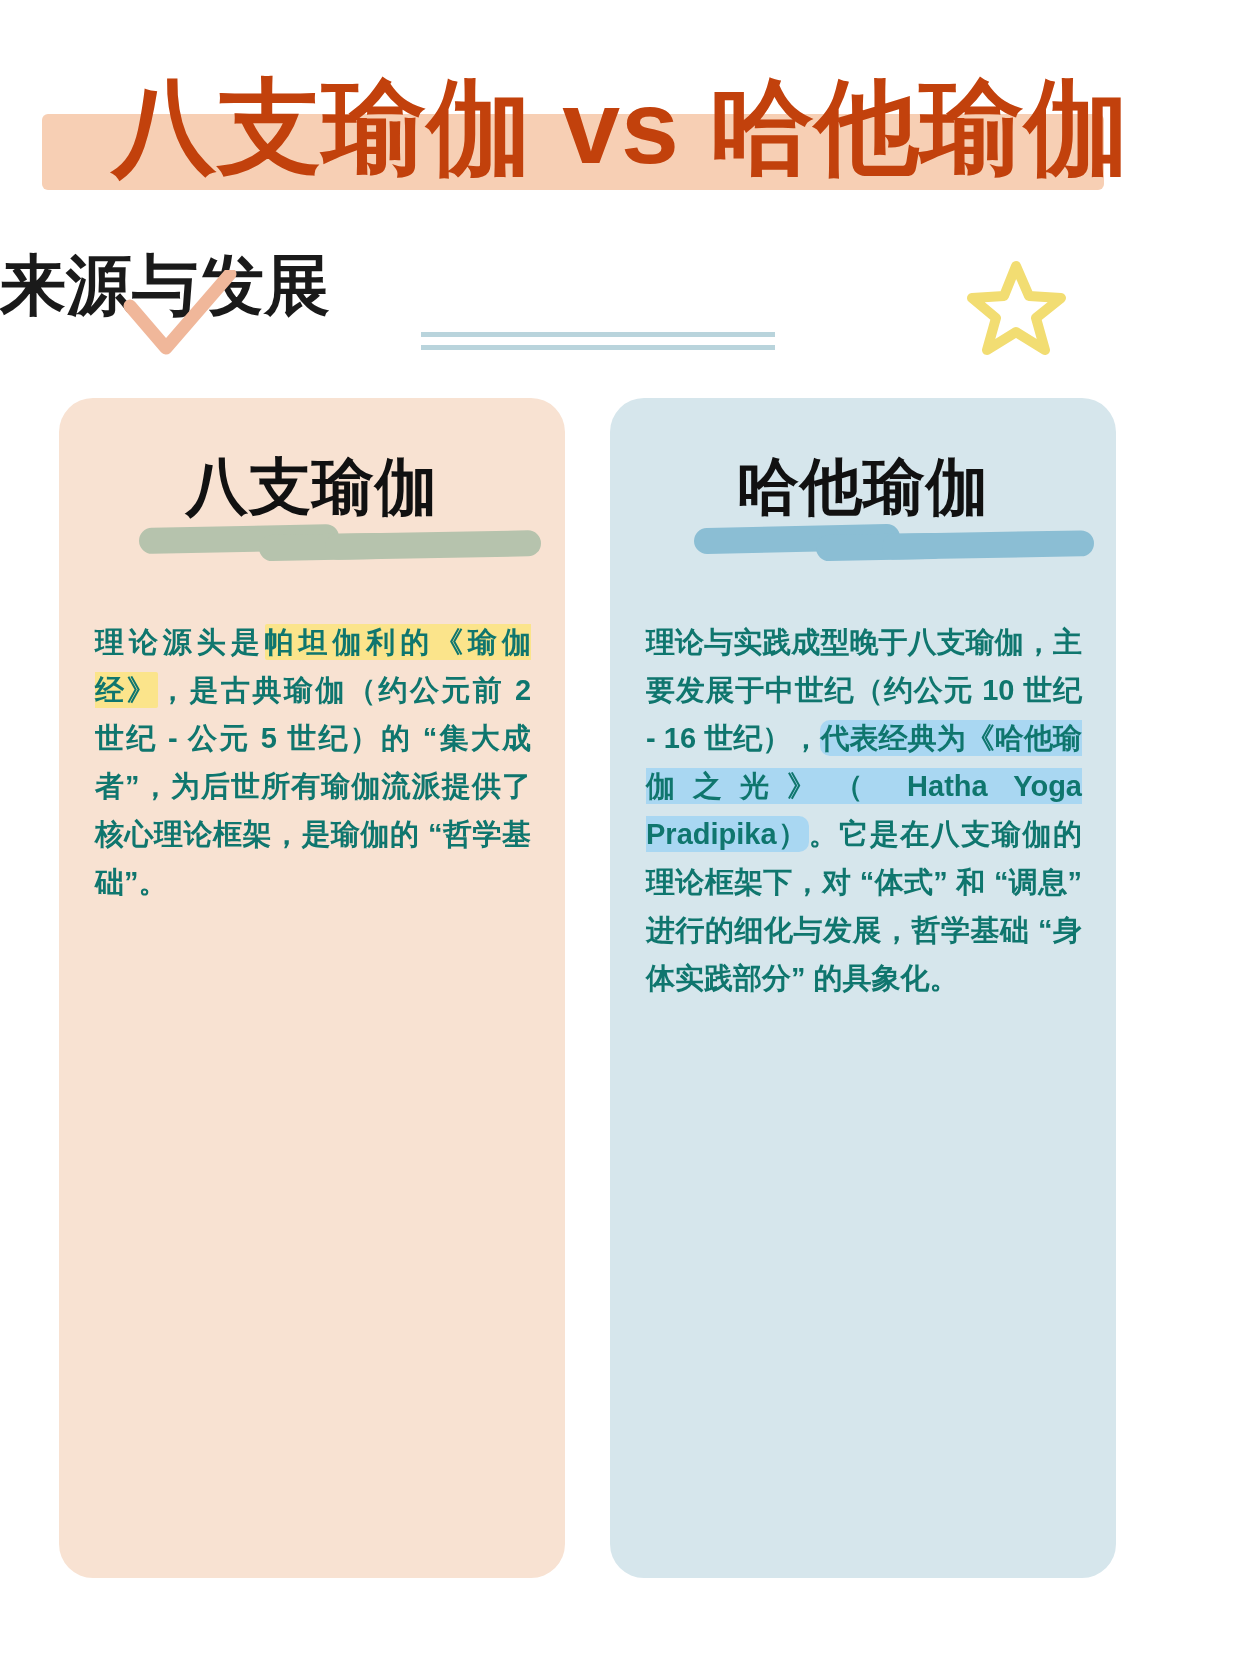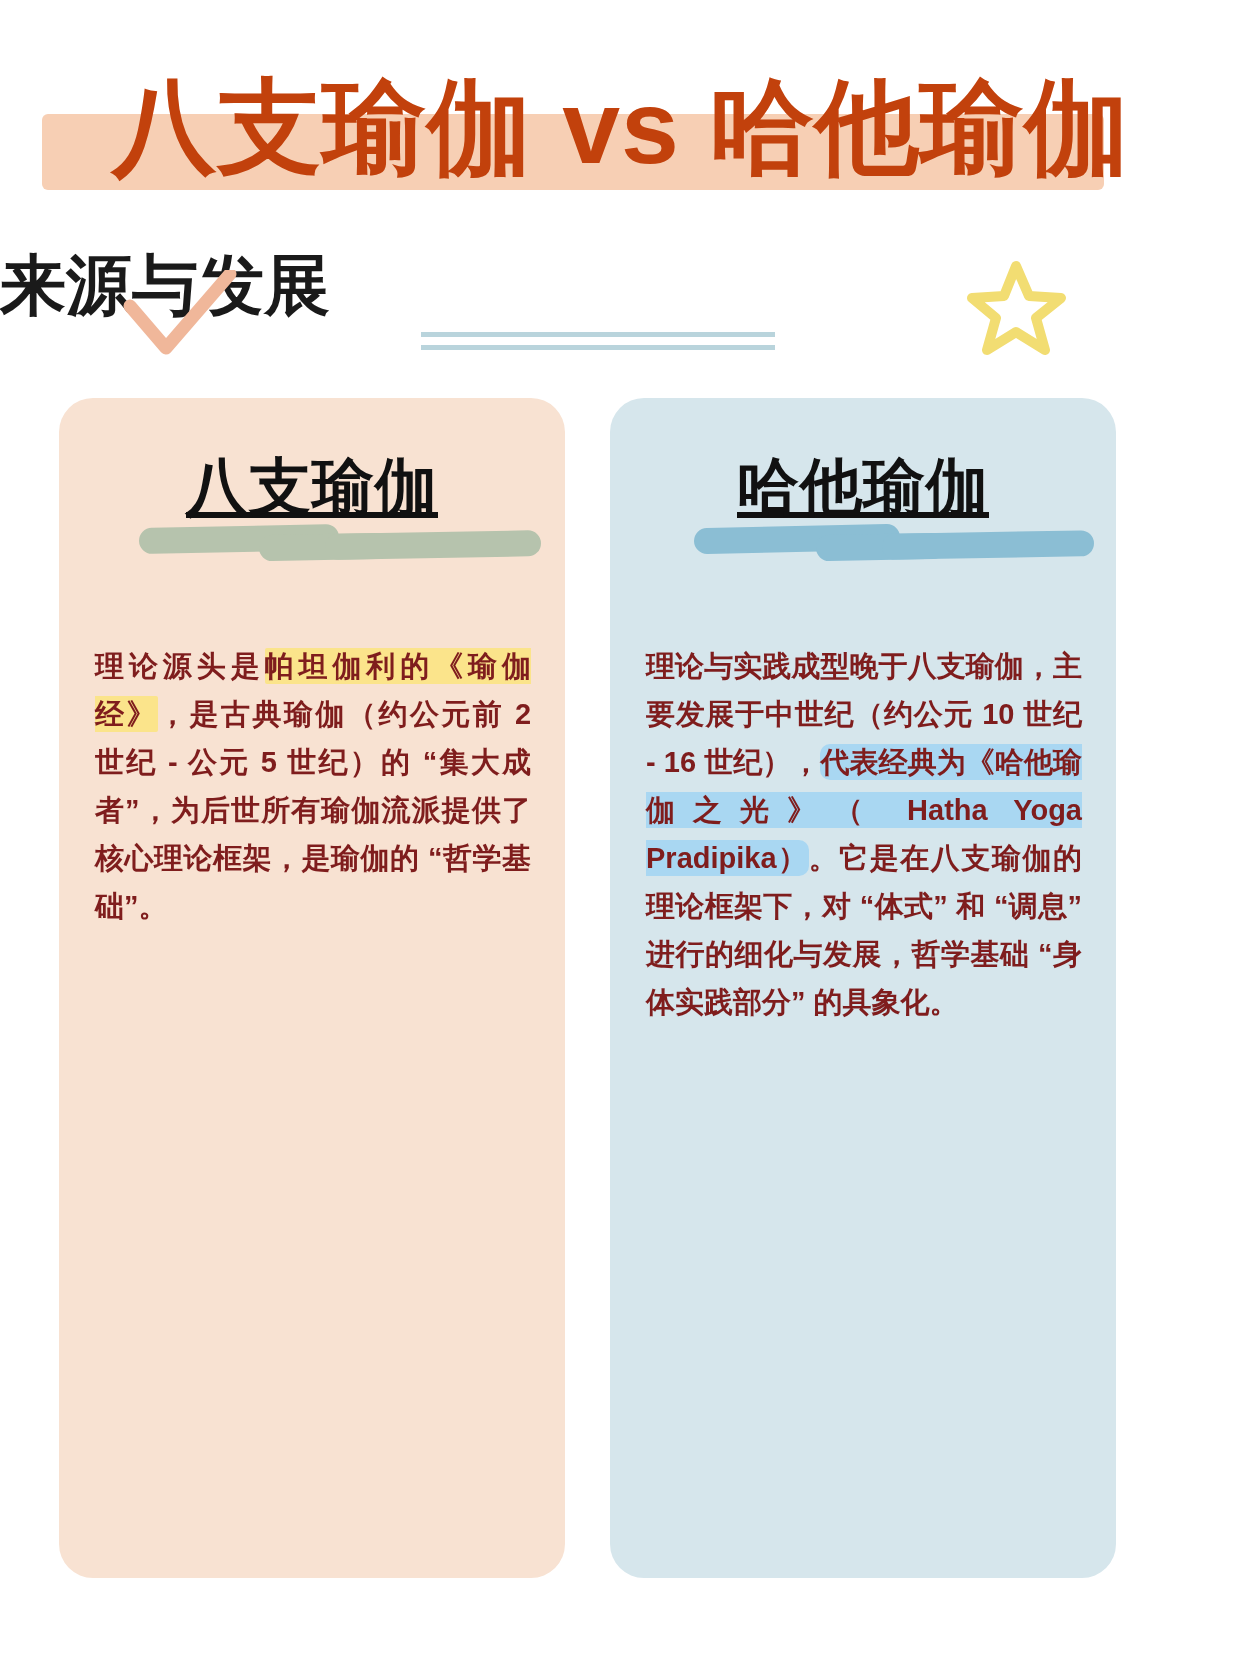--- a/index.html
+++ b/index.html
@@ -117,43 +117,42 @@
     text-align: center;
   }
   .card-head-title {
     position: relative;
     z-index: 2;
     font-size: 62px;
     line-height: 82px;
     font-weight: 900;
     color: #111111;
     letter-spacing: 1px;
-    text-decoration: underline;
   }
   .brush {
     position: absolute;
     z-index: 1;
     height: 26px;
     border-radius: 13px;
   }
   .brush-l1 { left: 80px;  top: 128px; width: 200px; background: #b6c3ad; transform: rotate(-1.2deg); }
   .brush-l2 { left: 200px; top: 136px; width: 130px; background: #b6c3ad; transform: rotate(-1.2deg); }
   .brush-l3 { left: 266px; top: 134px; width: 216px; background: #b6c3ad; transform: rotate(-1deg); }
   .brush-r1 { left: 84px;  top: 128px; width: 206px; background: #8bbed4; transform: rotate(-1.2deg); }
   .brush-r2 { left: 206px; top: 136px; width: 130px; background: #8bbed4; transform: rotate(-1.2deg); }
   .brush-r3 { left: 272px; top: 134px; width: 212px; background: #8bbed4; transform: rotate(-1deg); }
 
   .card-body {
     position: absolute;
     left: 36px;
-    top: 244px;
+    top: 220px;
     width: 436px;
     font-size: 29px;
     line-height: 48px;
-    color: #7f1d1d;
+    color: #0f766e;
     text-align: justify;
     text-justify: inter-ideograph;
     font-weight: 600;
   }
   .hl-yellow {
     background: #fbe48b;
     padding: 2px 0;
     border-radius: 2px;
   }
   .hl-blue {

